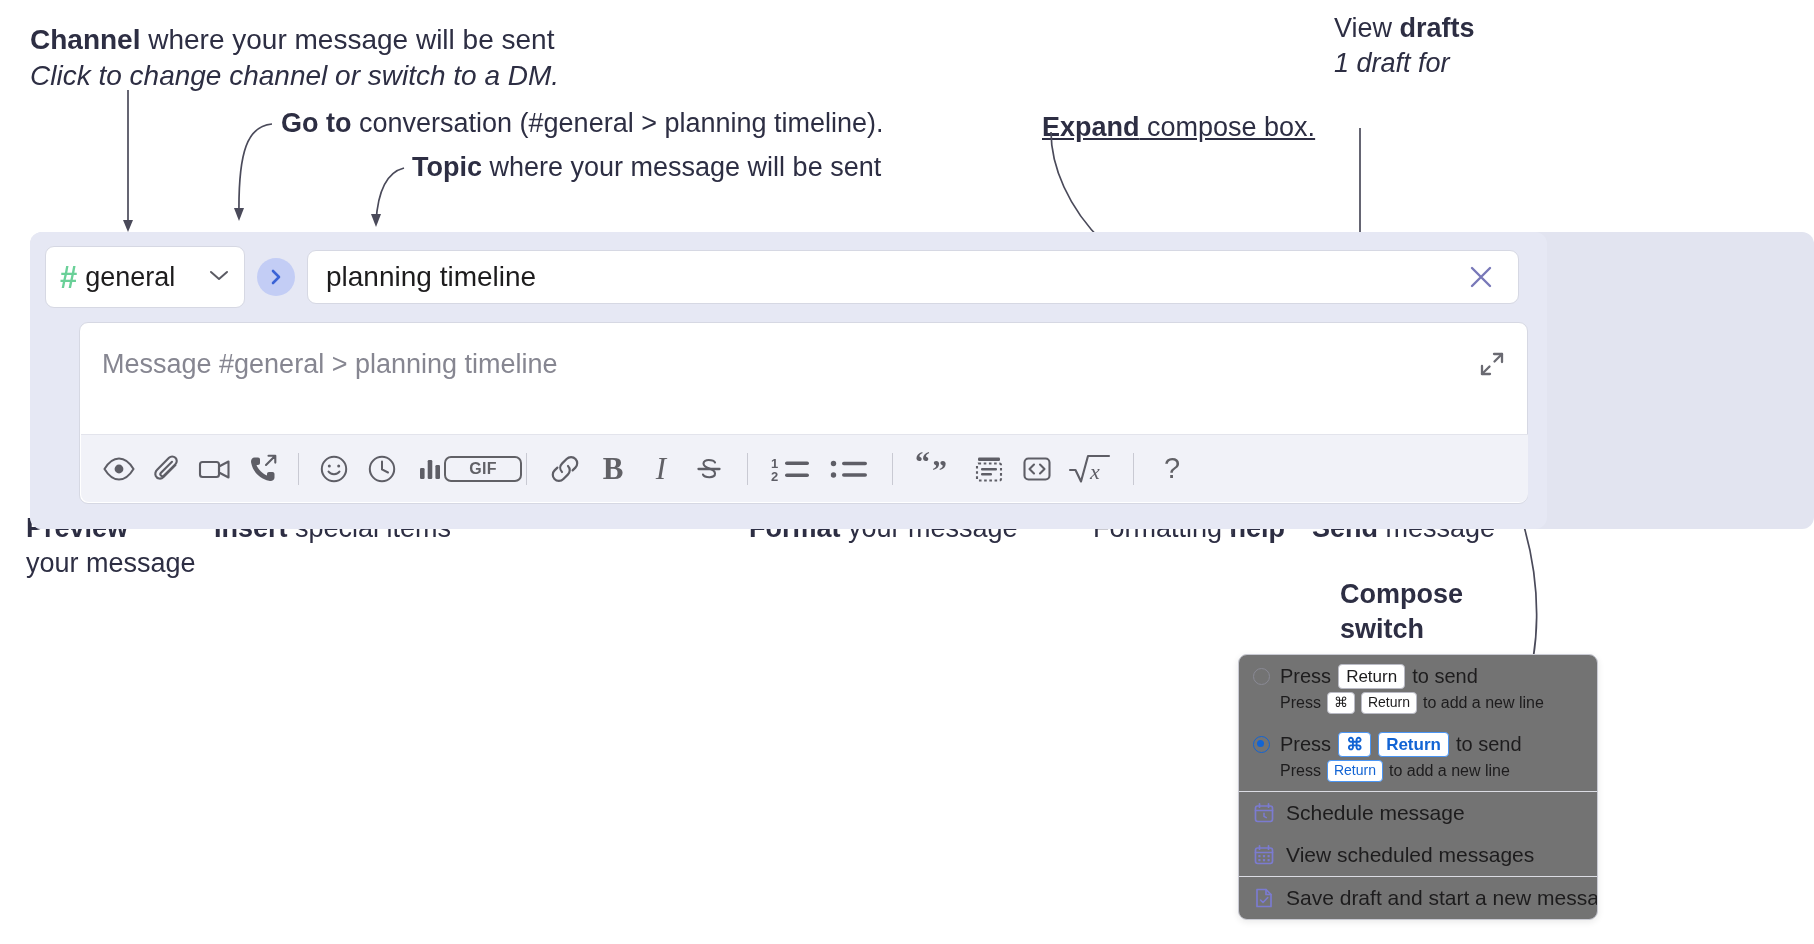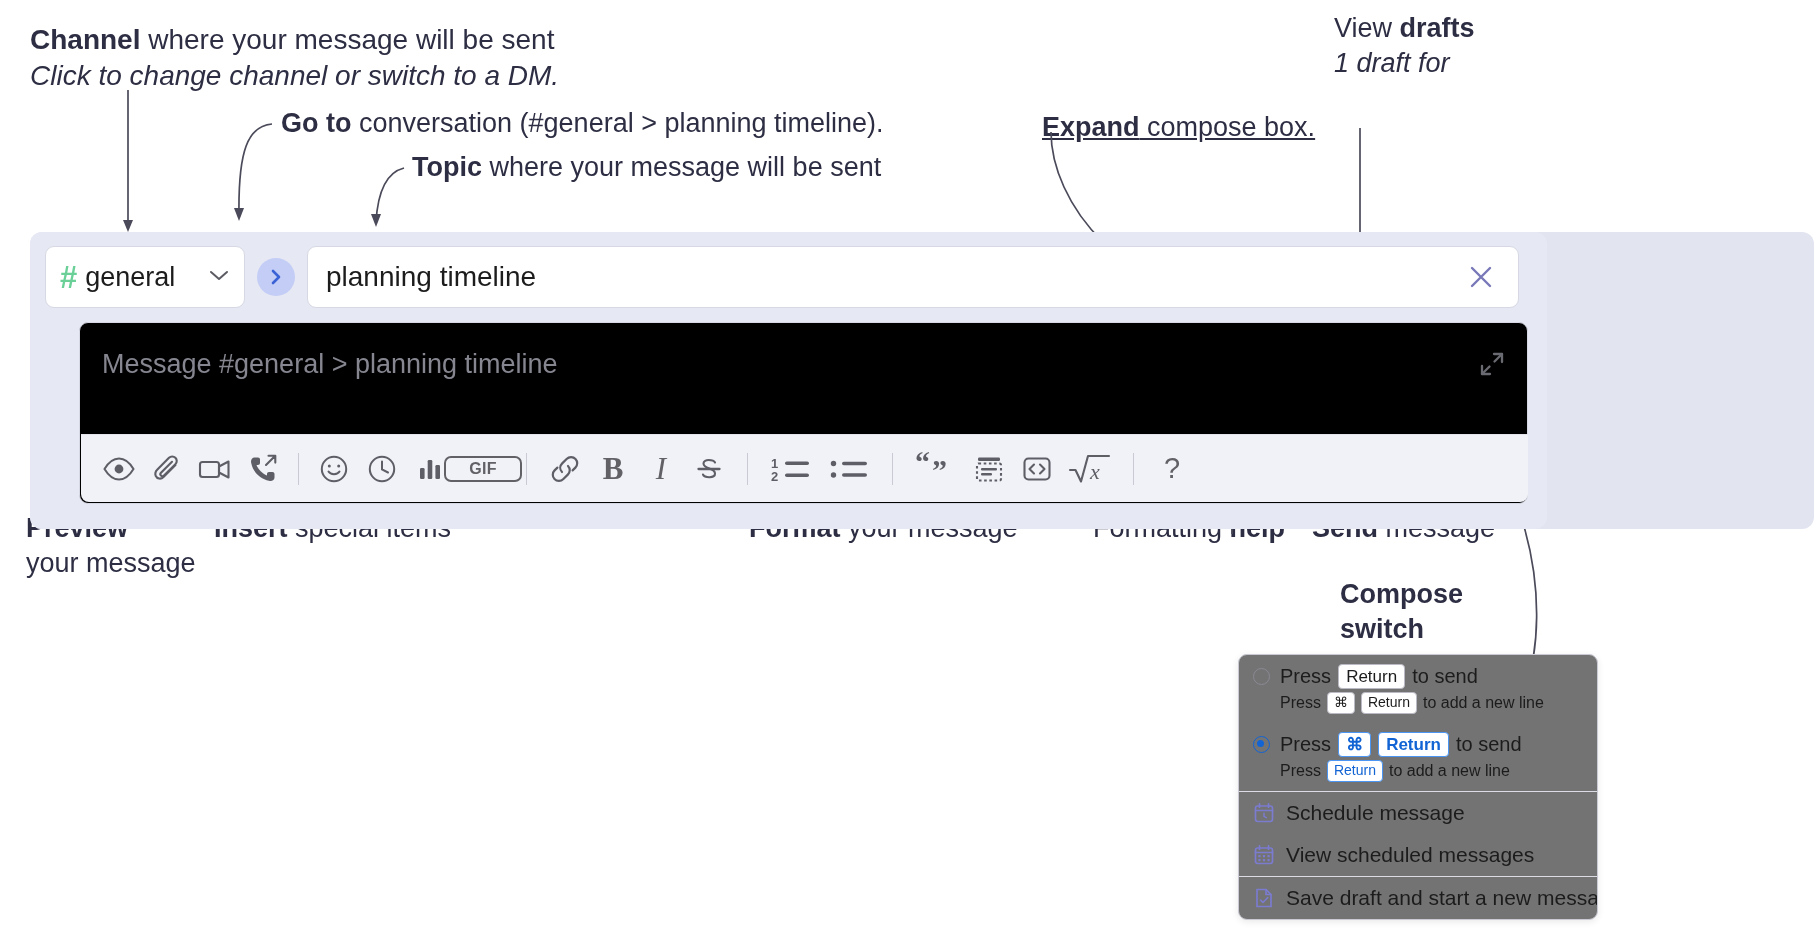--- a/index.html
+++ b/index.html
@@ -34,30 +34,30 @@
   }
   .hashIcon { color:#6ad098; font-size:31px; font-weight:700; line-height:1; letter-spacing:-1px; }
   .chanName { font-size:27px; color:#1d1c1d; }
   .chev { margin-left:auto; color:#5b5b63; font-size:17px; }
   .goBtn {
     width:38px; height:38px; border-radius:50%; background:#c3cdf5;
     display:flex; align-items:center; justify-content:center; cursor:pointer; flex:0 0 auto;
   }
   .goBtn svg { display:block; }
   .topicField {
-    width:1212px; height:62px; background:#fff; border:1px solid #d6d8e3; border-radius:9px;
+    width:1212px; height:54px; background:#fff; border:1px solid #d6d8e3; border-radius:9px;
     display:flex; align-items:center; padding:0 16px 0 18px;
   }
   .topicVal { font-size:28px; color:#1d1c1d; flex:1; }
   .topicClear { cursor:pointer; padding:4px; display:flex; }
 
   
   .msgBox {
     position:absolute; left:49px; top:90px; width:1449px; height:182px;
-    background:#000000; border:1px solid #d6d8e3; border-radius:9px;
+    background:#ffffff; border:1px solid #d6d8e3; border-radius:9px;
   }
   .msgPlaceholder { position:absolute; left:22px; top:26px; font-size:27px; color:#868691; }
   .expandBtn { position:absolute; right:16px; top:22px; cursor:pointer; padding:4px; }
 
   
   .toolbar {
     position:absolute; left:1px; bottom:1px; width:1447px; height:68px;
     background:#f1f2f8; border-top:1px solid #e3e4ec; border-radius:0 0 8px 8px;
     display:flex; align-items:center; padding:0 14px; gap:0;
   }

